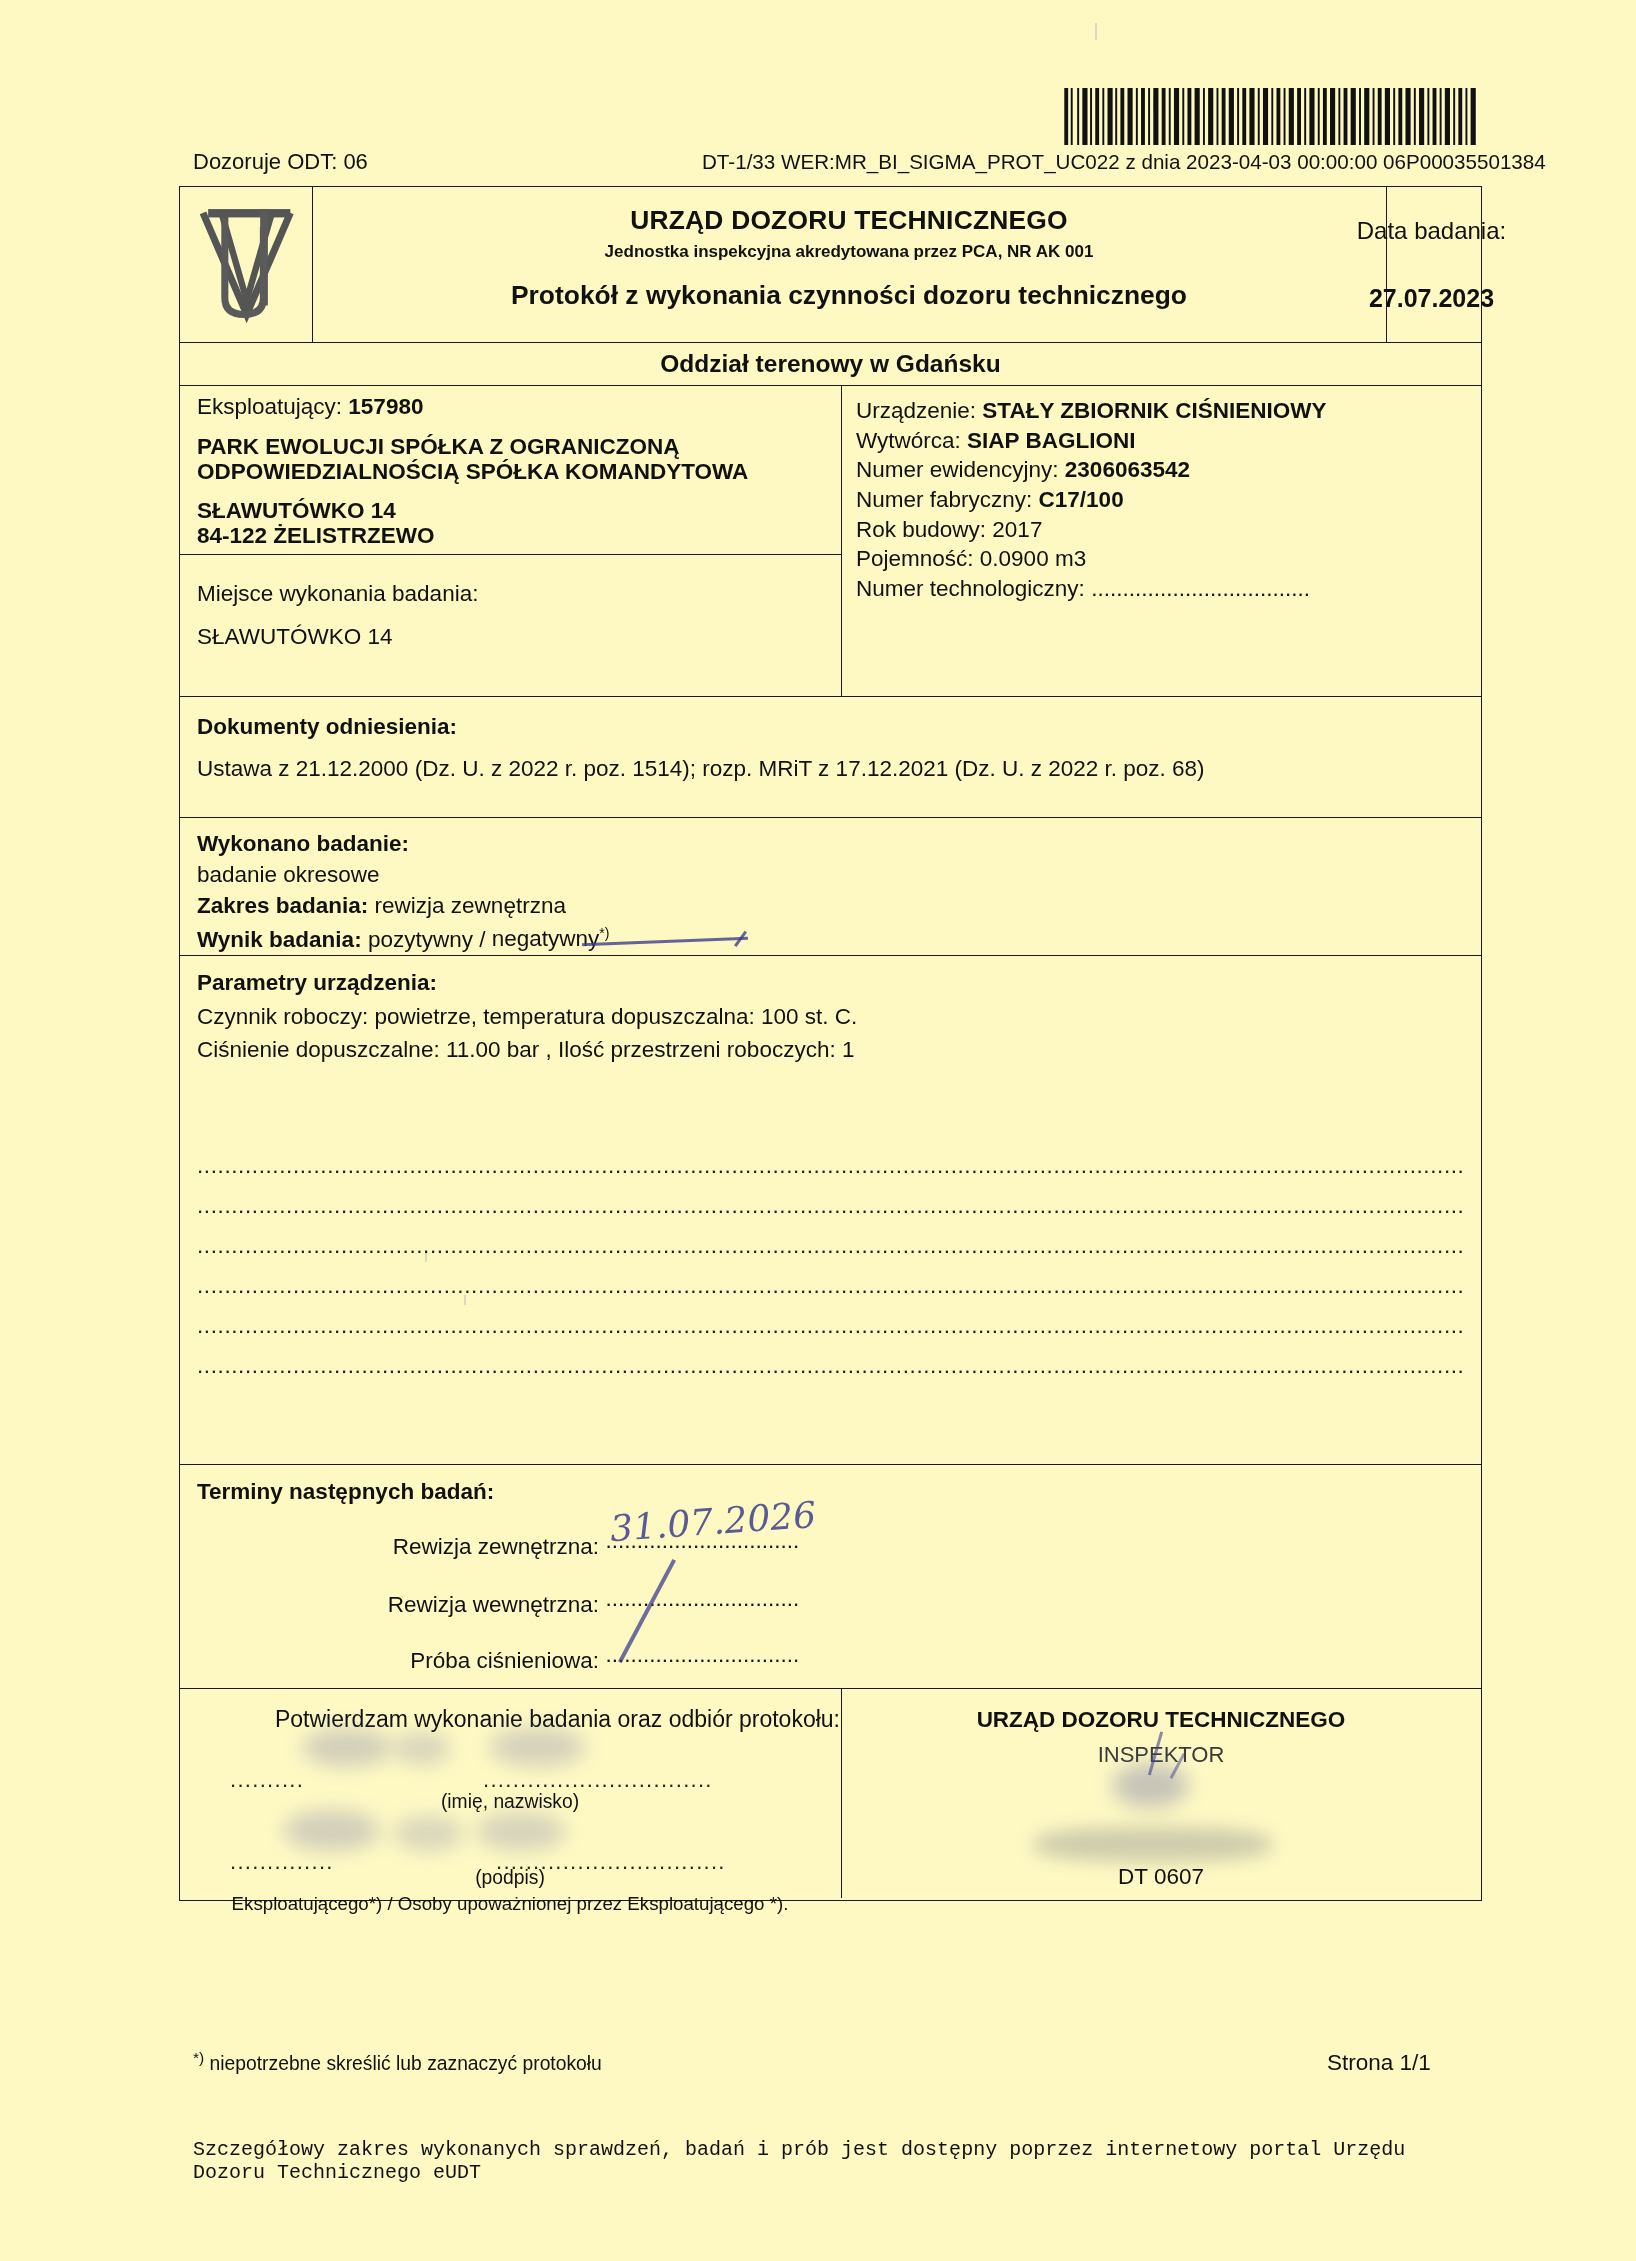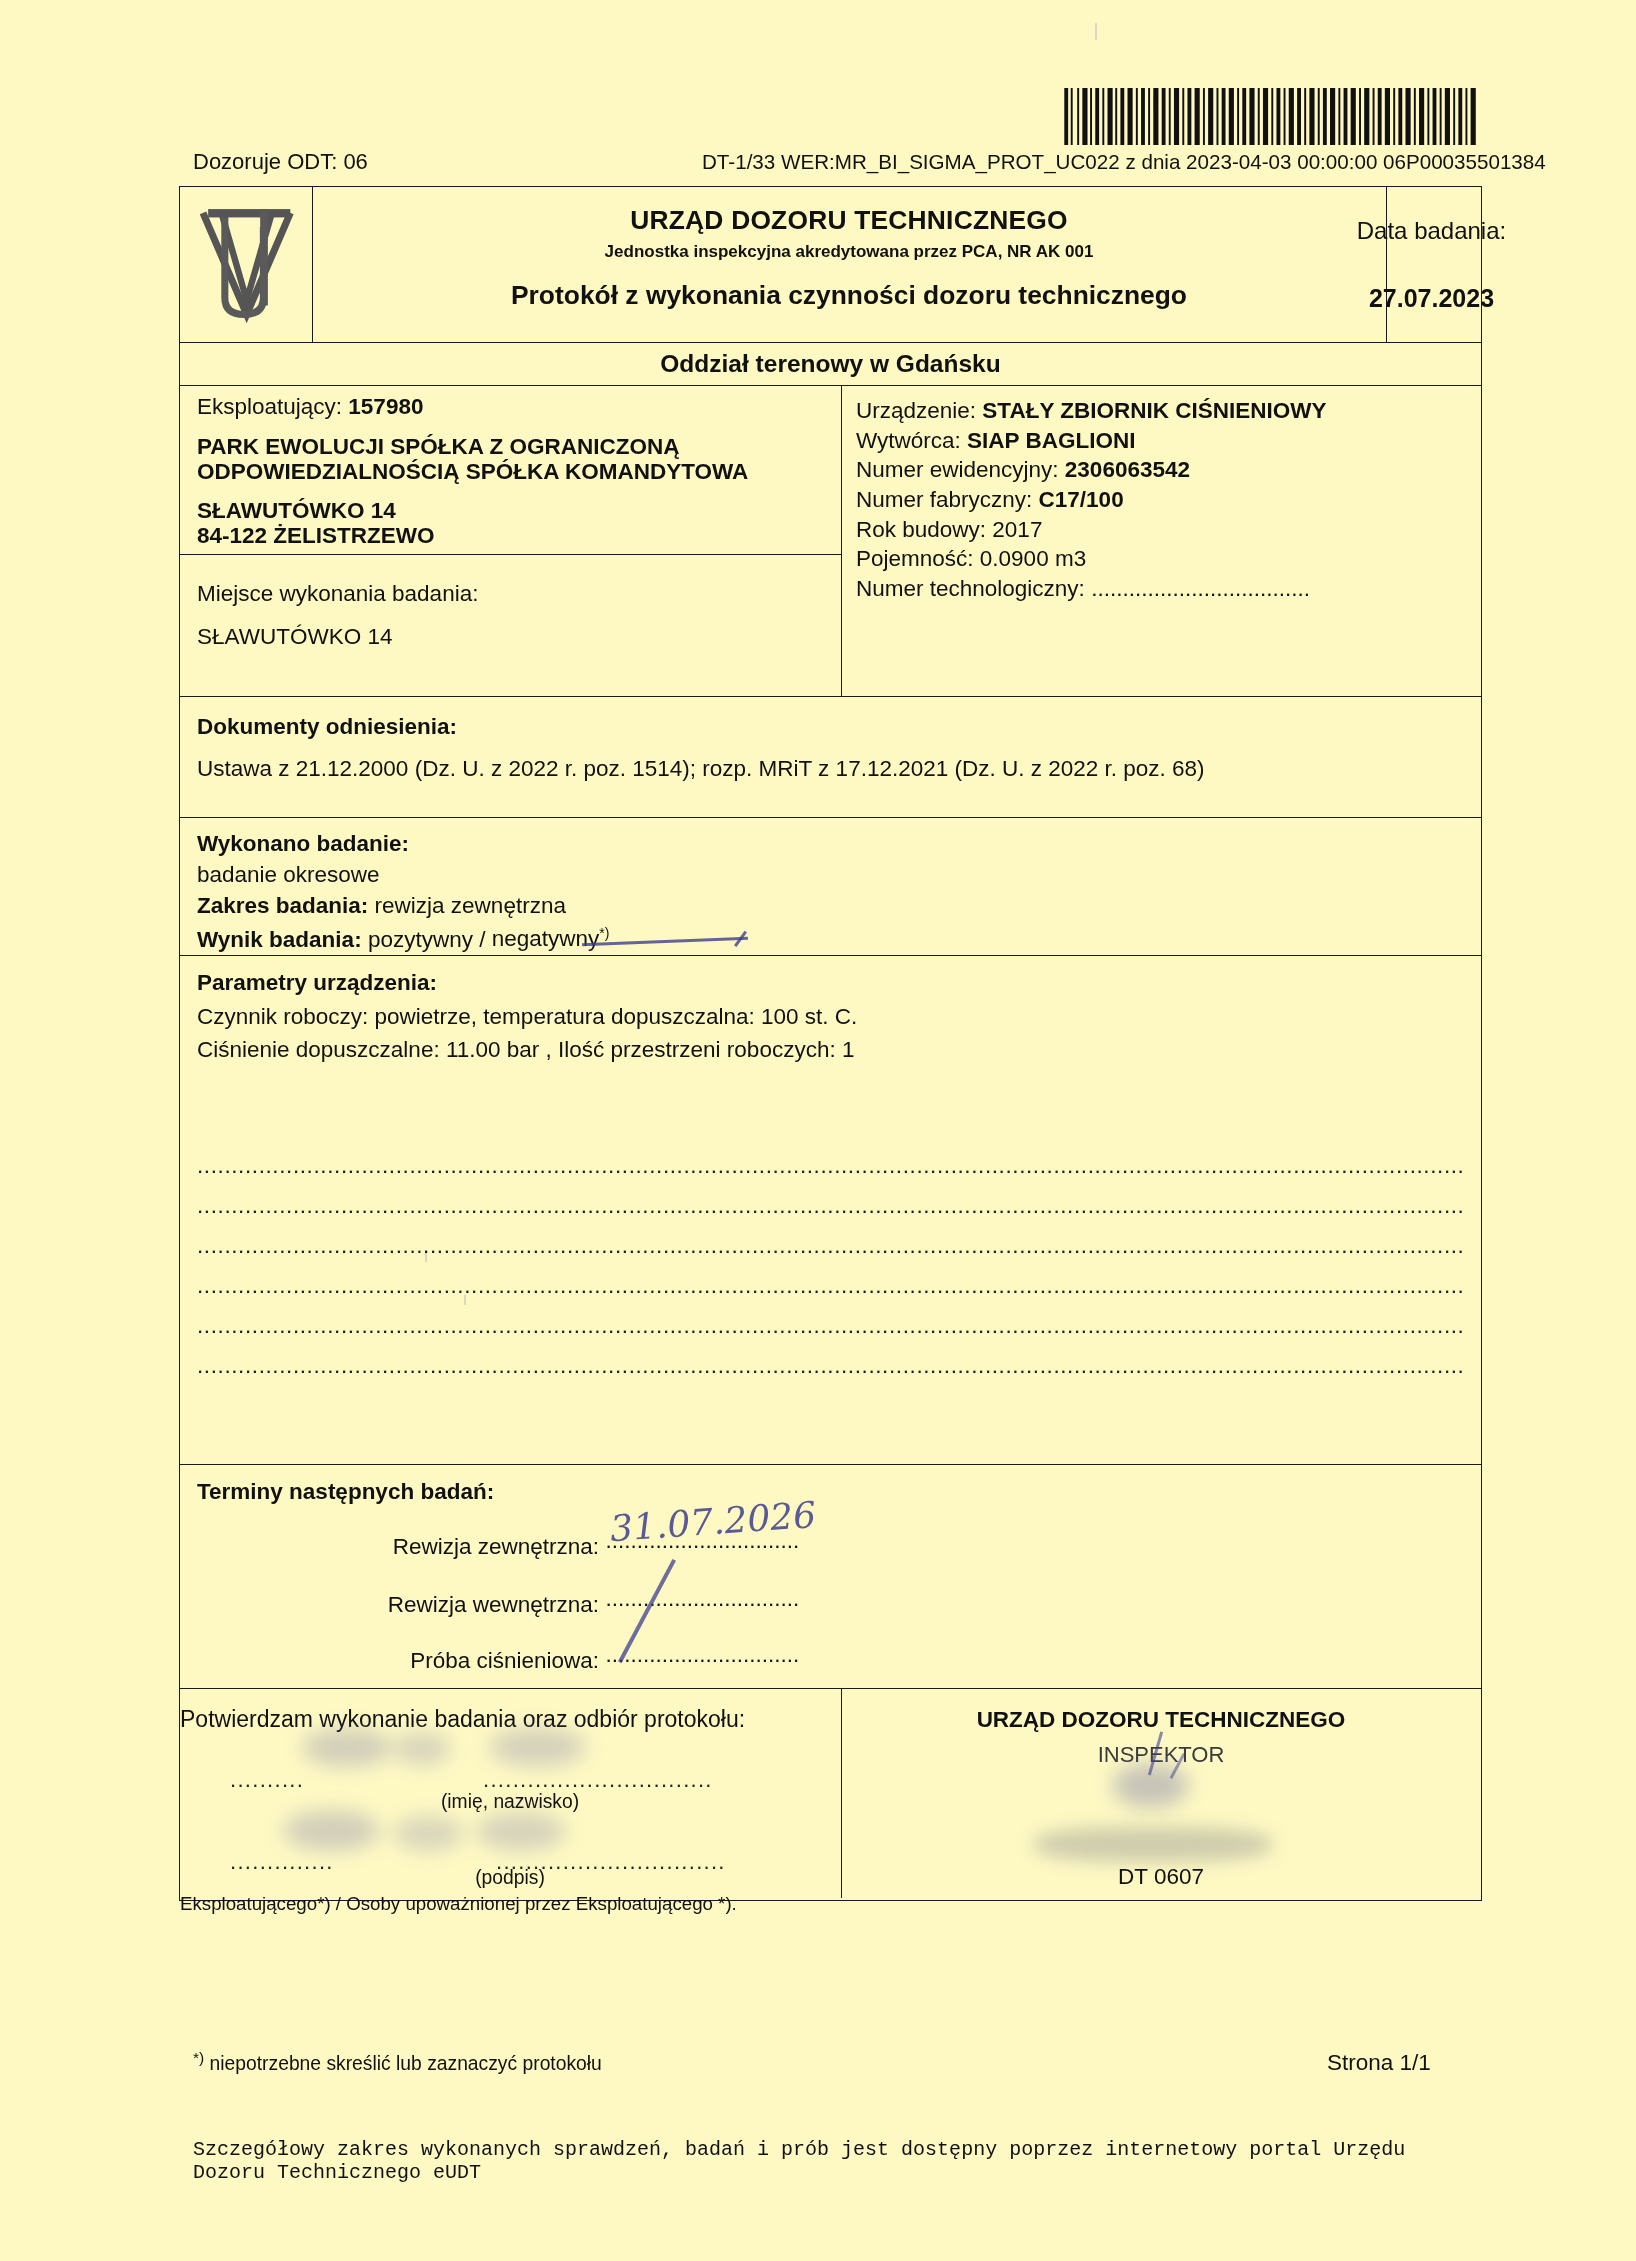--- a/index.html
+++ b/index.html
@@ -211,36 +211,36 @@
     width: 660px; height: 312px;
   }
   .sigbox-right {
     position: absolute;
     left: 661px; top: 1399px;
     width: 640px; height: 312px;
     text-align: center;
   }
   .sig-title {
     position: absolute; left: 0; right: 0; top: 18px;
-    text-align: left; font-size: 23px;
+    text-align: right; font-size: 23px;
   }
   .sig-dotrow {
     position: absolute;
     font-size: 22px;
     letter-spacing: 1.3px;
     white-space: nowrap;
     color: #222;
   }
   .sig-cap {
     position: absolute; left: 0; right: 0;
     text-align: center; font-size: 19.3px;
   }
   .sig-foot {
     position: absolute; left: 0; right: 0;
-    font-size: 18.7px;
+    text-align: center; font-size: 18.7px;
   }
 
   .insp-title {
     position: absolute; left: 0; right: 0; top: 19.3px;
     font-size: 22.5px; font-weight: bold;
   }
   .insp-sub {
     position: absolute; left: 0; right: 0; top: 54px;
     font-size: 22px; color: #3a3a3a;
   }

